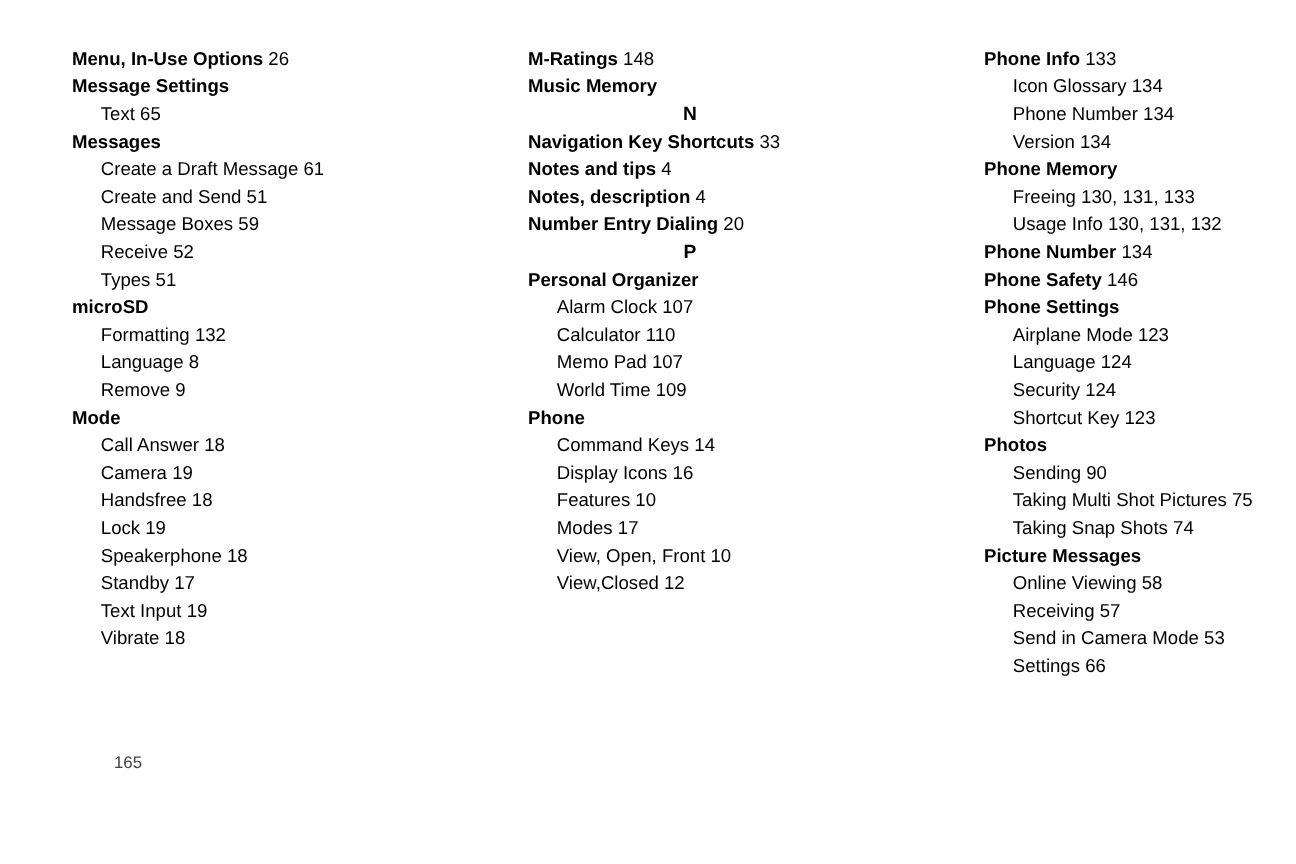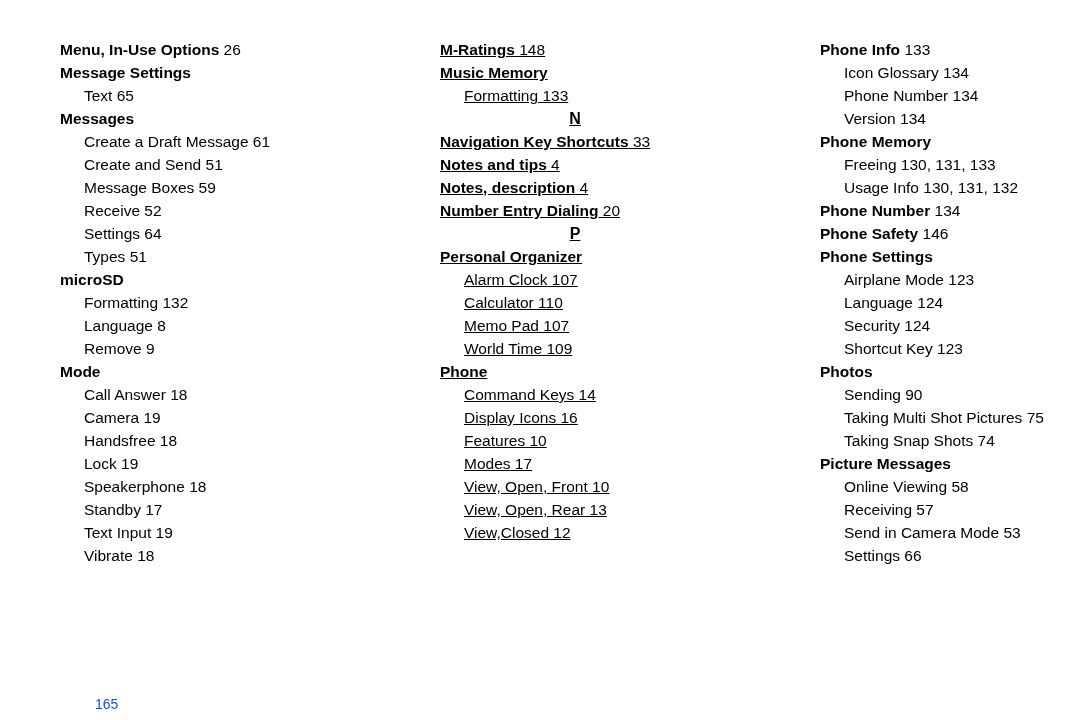--- a/index.html
+++ b/index.html
@@ -20,93 +20,90 @@
   .cols {
     display: flex;
     gap: 110px;
   }
   .col {
     flex: 0 0 auto;
     font-size: 15.5px;
     line-height: 23px;
   }
   .col1 { width: 270px; }
-  .col2 { width: 270px; text-decoration: underline; }
+  .col2 { width: 270px; }
   .col3 { width: 300px; }
   .bold { font-weight: 700; }
   .sub { padding-left: 24px; }
   .section-letter {
     font-weight: 700;
     text-align: center;
     font-size: 16px;
     line-height: 23px;
     width: 100%;
   }
   .page-num {
     position: absolute;
     left: 95px;
-    top: 696px;
+    top: 627px;
     font-size: 14px;
-    color: #1d4ed8;
+    color: #404040;
     font-family: Arial, Helvetica, sans-serif;
   }
   .entry { white-space: nowrap; }
 </style>
 </head>
 <body>
 
 <div class="page">
   <div class="cols">
     <div class="col col1" id="col-0">
         <div class="entry"><span class="bold">Menu, In-Use Options</span><span> 26</span></div>
         <div class="entry"><span class="bold">Message Settings</span></div>
         <div class="entry sub"><span>Text</span><span> 65</span></div>
         <div class="entry"><span class="bold">Messages</span></div>
         <div class="entry sub"><span>Create a Draft Message</span><span> 61</span></div>
         <div class="entry sub"><span>Create and Send</span><span> 51</span></div>
         <div class="entry sub"><span>Message Boxes</span><span> 59</span></div>
         <div class="entry sub"><span>Receive</span><span> 52</span></div>
-        <div class="entry sub"><span>Settings</span><span> 64</span></div>
         <div class="entry sub"><span>Types</span><span> 51</span></div>
         <div class="entry"><span class="bold">microSD</span></div>
         <div class="entry sub"><span>Formatting</span><span> 132</span></div>
         <div class="entry sub"><span>Language</span><span> 8</span></div>
         <div class="entry sub"><span>Remove</span><span> 9</span></div>
         <div class="entry"><span class="bold">Mode</span></div>
         <div class="entry sub"><span>Call Answer</span><span> 18</span></div>
         <div class="entry sub"><span>Camera</span><span> 19</span></div>
         <div class="entry sub"><span>Handsfree</span><span> 18</span></div>
         <div class="entry sub"><span>Lock</span><span> 19</span></div>
         <div class="entry sub"><span>Speakerphone</span><span> 18</span></div>
         <div class="entry sub"><span>Standby</span><span> 17</span></div>
         <div class="entry sub"><span>Text Input</span><span> 19</span></div>
         <div class="entry sub"><span>Vibrate</span><span> 18</span></div>
       </div>
     <div class="col col2" id="col-1">
         <div class="entry"><span class="bold">M-Ratings</span><span> 148</span></div>
         <div class="entry"><span class="bold">Music Memory</span></div>
-        <div class="entry sub"><span>Formatting</span><span> 133</span></div>
         <div class="section-letter">N</div>
         <div class="entry"><span class="bold">Navigation Key Shortcuts</span><span> 33</span></div>
         <div class="entry"><span class="bold">Notes and tips</span><span> 4</span></div>
         <div class="entry"><span class="bold">Notes, description</span><span> 4</span></div>
         <div class="entry"><span class="bold">Number Entry Dialing</span><span> 20</span></div>
         <div class="section-letter">P</div>
         <div class="entry"><span class="bold">Personal Organizer</span></div>
         <div class="entry sub"><span>Alarm Clock</span><span> 107</span></div>
         <div class="entry sub"><span>Calculator</span><span> 110</span></div>
         <div class="entry sub"><span>Memo Pad</span><span> 107</span></div>
         <div class="entry sub"><span>World Time</span><span> 109</span></div>
         <div class="entry"><span class="bold">Phone</span></div>
         <div class="entry sub"><span>Command Keys</span><span> 14</span></div>
         <div class="entry sub"><span>Display Icons</span><span> 16</span></div>
         <div class="entry sub"><span>Features</span><span> 10</span></div>
         <div class="entry sub"><span>Modes</span><span> 17</span></div>
         <div class="entry sub"><span>View, Open, Front</span><span> 10</span></div>
-        <div class="entry sub"><span>View, Open, Rear</span><span> 13</span></div>
         <div class="entry sub"><span>View,Closed</span><span> 12</span></div>
       </div>
     <div class="col col3" id="col-2">
         <div class="entry"><span class="bold">Phone Info</span><span> 133</span></div>
         <div class="entry sub"><span>Icon Glossary</span><span> 134</span></div>
         <div class="entry sub"><span>Phone Number</span><span> 134</span></div>
         <div class="entry sub"><span>Version</span><span> 134</span></div>
         <div class="entry"><span class="bold">Phone Memory</span></div>
         <div class="entry sub"><span>Freeing</span><span> 130, 131, 133</span></div>
         <div class="entry sub"><span>Usage Info</span><span> 130, 131, 132</span></div>

